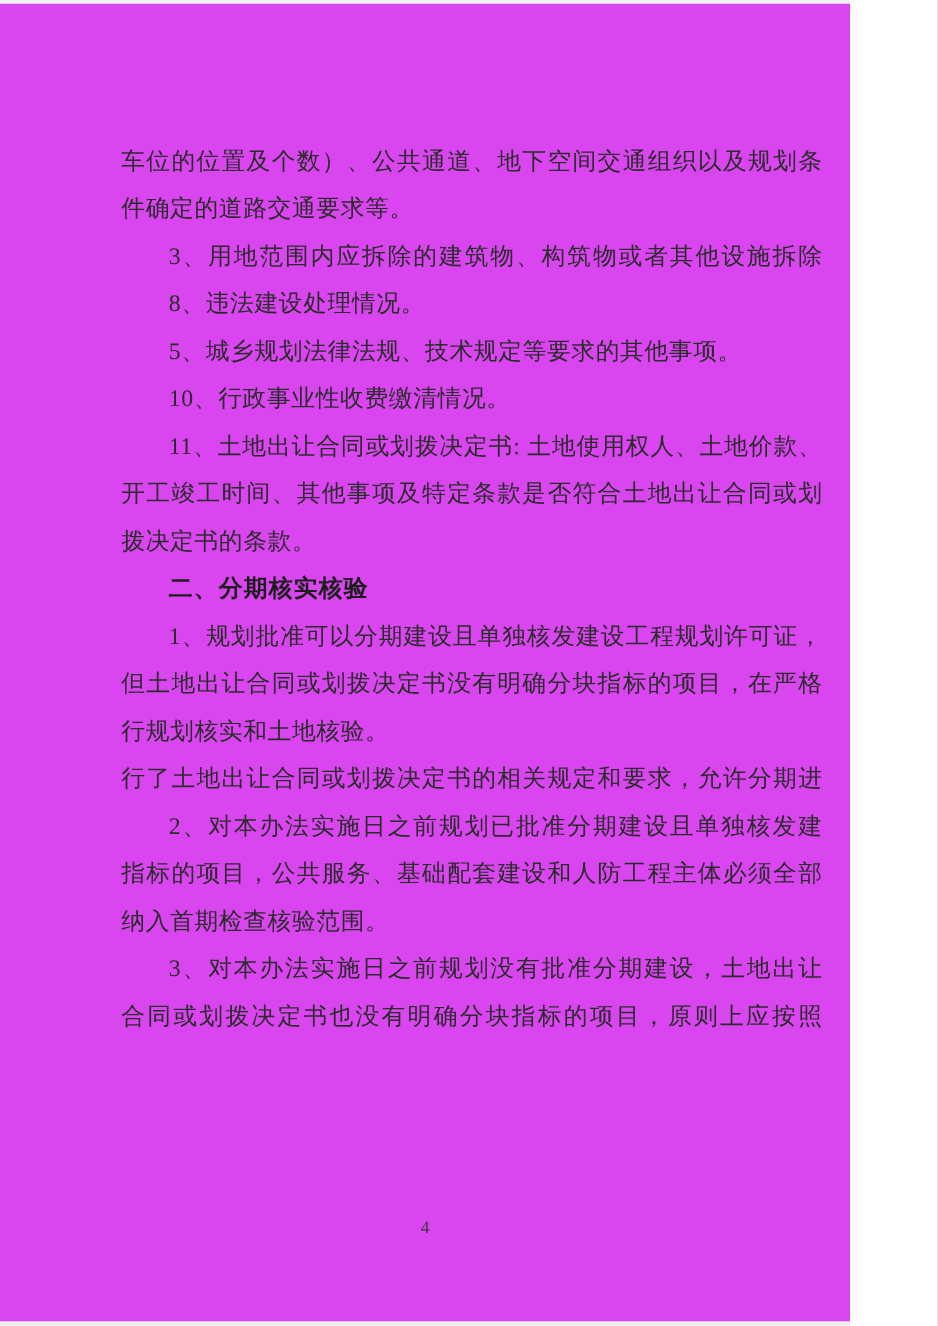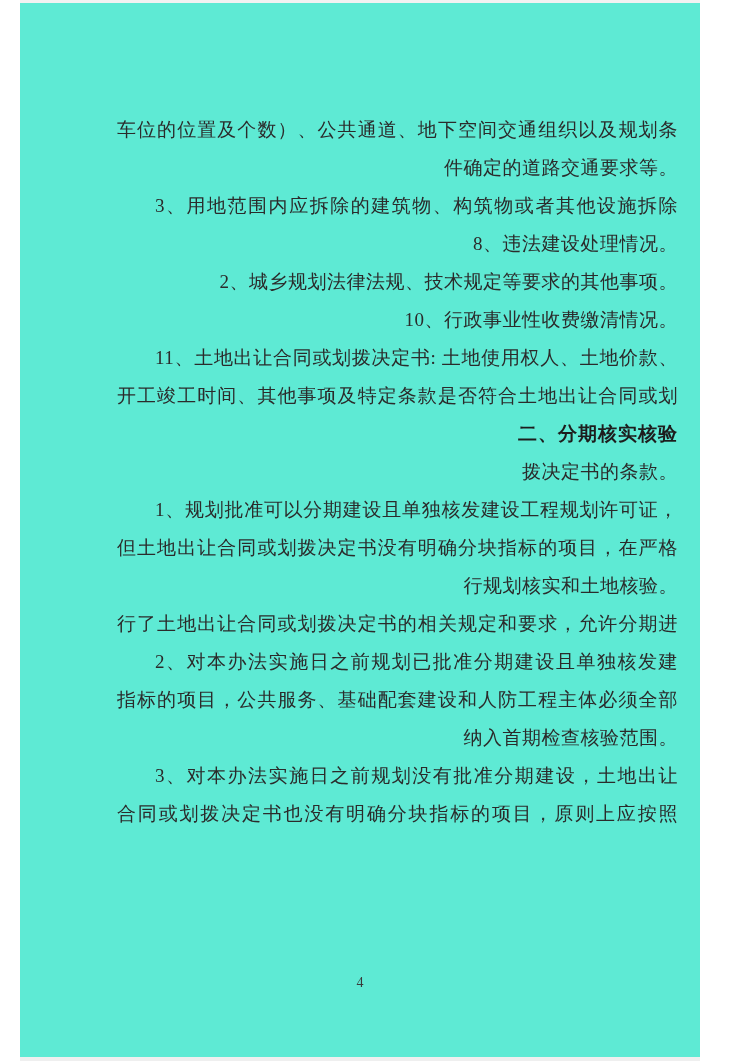--- a/index.html
+++ b/index.html
@@ -4,25 +4,24 @@
 <style>
   html, body {
     margin: 0;
     padding: 0;
     background: #ffffff;
   }
   .page {
     position: relative;
     width: 680px;
     height: 1061px;
-    background: #5eead4;
+    background: #d946ef;
     overflow: hidden;
     font-family: "Liberation Serif", "DejaVu Serif", serif;
     color: #2b2b2b;
-    margin-left: 20px;
   }
   .edge-top {
     position: absolute;
     top: 0; left: 0; right: 0;
     height: 3px;
     background: #f2f2f2;
   }
   .edge-bottom {
     position: absolute;
     bottom: 0; left: 0; right: 0;
@@ -33,21 +32,21 @@
     position: absolute;
     left: 97px;
     top: 111px;
     width: 561px;
     font-size: 19px;
     line-height: 38px;
     letter-spacing: 0.5px;
   }
   .ln {
     height: 38px;
-    text-align: right;
+    text-align: left;
   }
   
   .ln.j {
     text-align: justify;
     text-align-last: justify;
     text-justify: inter-ideograph;
   }
   
   .ln.ind {
     text-indent: 2em;
@@ -74,26 +73,26 @@
 <body>
 
 <div class="page">
   <div class="edge-top"></div>
 
   <div class="content">
     <div class="ln j">车位的位置及个数）、公共通道、地下空间交通组织以及规划条</div>
     <div class="ln">件确定的道路交通要求等。</div>
     <div class="ln j ind">3、用地范围内应拆除的建筑物、构筑物或者其他设施拆除</div>
     <div class="ln ind">8、违法建设处理情况。</div>
-    <div class="ln ind">2、城乡规划法律法规、技术规定等要求的其他事项。</div>
+    <div class="ln ind">5、城乡规划法律法规、技术规定等要求的其他事项。</div>
     <div class="ln ind">10、行政事业性收费缴清情况。</div>
     <div class="ln j ind">11、土地出让合同或划拨决定书: 土地使用权人、土地价款、</div>
     <div class="ln j">开工竣工时间、其他事项及特定条款是否符合土地出让合同或划</div>
+    <div class="ln">拨决定书的条款。</div>
     <div class="ln ind head">二、分期核实核验</div>
-    <div class="ln">拨决定书的条款。</div>
     <div class="ln j ind">1、规划批准可以分期建设且单独核发建设工程规划许可证，</div>
     <div class="ln j">但土地出让合同或划拨决定书没有明确分块指标的项目，在严格</div>
     <div class="ln">行规划核实和土地核验。</div>
     <div class="ln j">行了土地出让合同或划拨决定书的相关规定和要求，允许分期进</div>
     <div class="ln j ind">2、对本办法实施日之前规划已批准分期建设且单独核发建</div>
     <div class="ln j">指标的项目，公共服务、基础配套建设和人防工程主体必须全部</div>
     <div class="ln">纳入首期检查核验范围。</div>
     <div class="ln j ind">3、对本办法实施日之前规划没有批准分期建设，土地出让</div>
     <div class="ln j">合同或划拨决定书也没有明确分块指标的项目，原则上应按照</div>
   </div>

